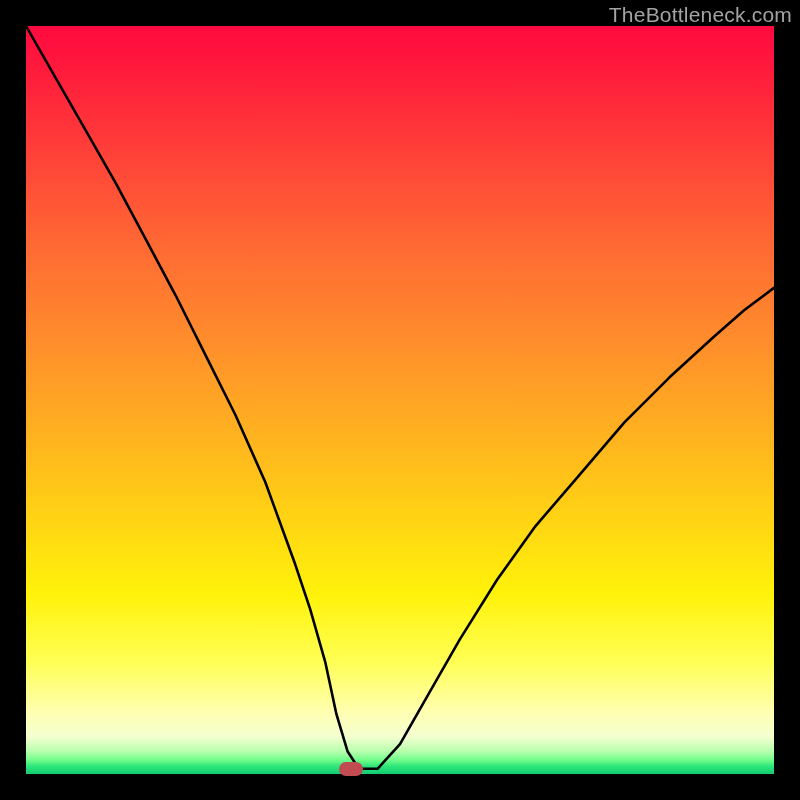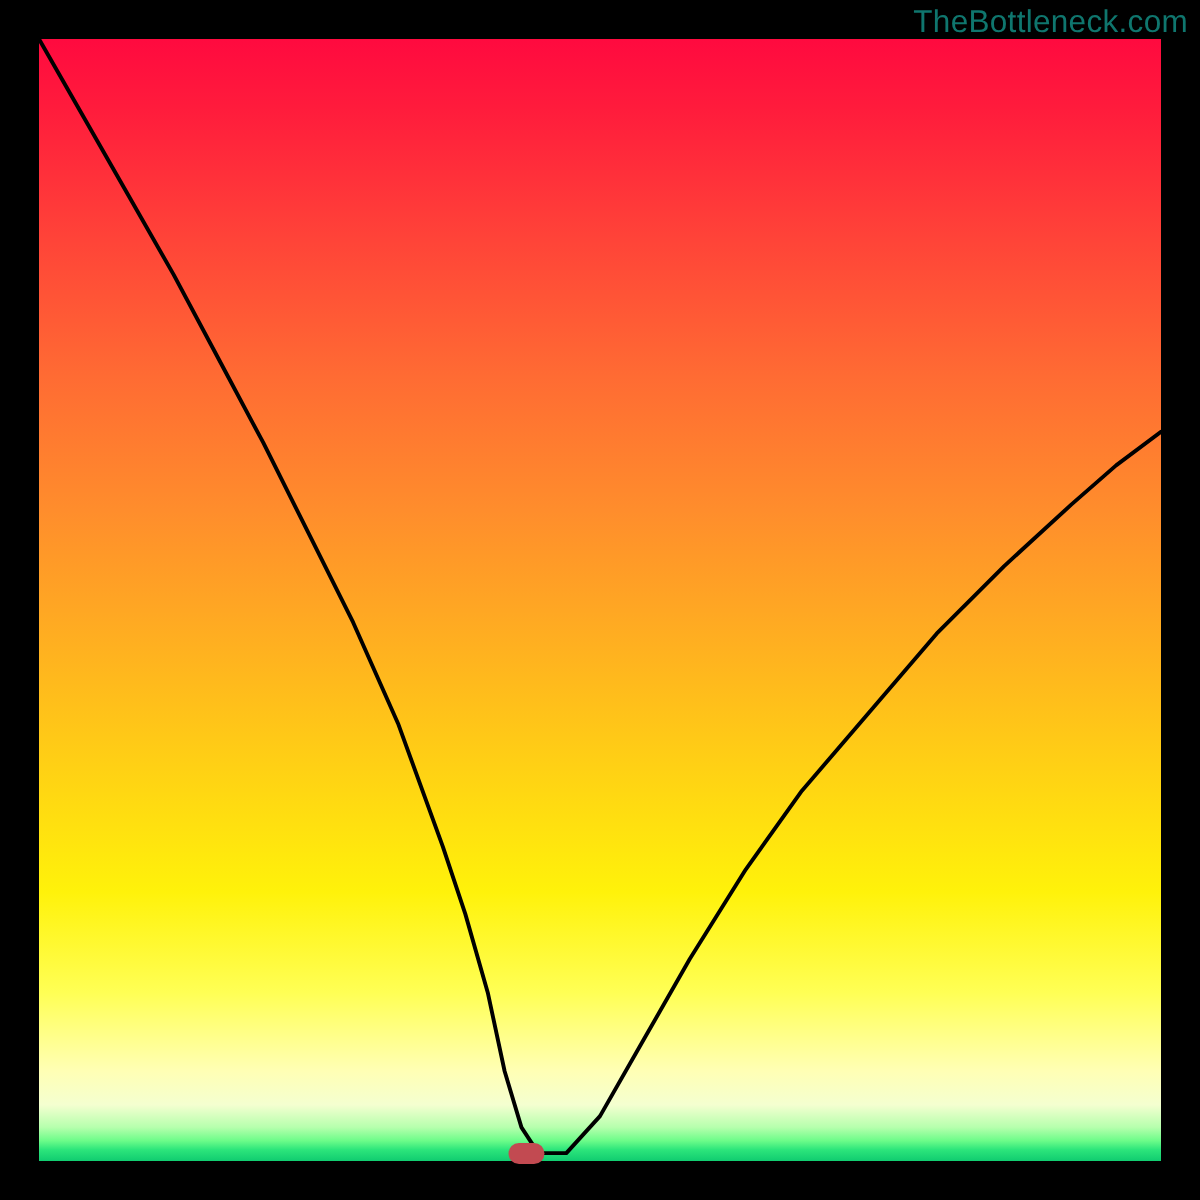--- a/index.html
+++ b/index.html
@@ -56,21 +56,21 @@
     width: 24px;
     height: 14px;
     border-radius: 7px;
     background: #c24a51;
     transform: translate(-50%, -50%);
   }
   .watermark {
     position: absolute;
     top: 3px;
     right: 8px;
-    color: #0f766e;
+    color: #a3a3a3;
     font-size: 21px;
     letter-spacing: 0.2px;
     user-select: none;
   }
 </style>
 </head>
 <body>
 
 <div class="frame">
 

